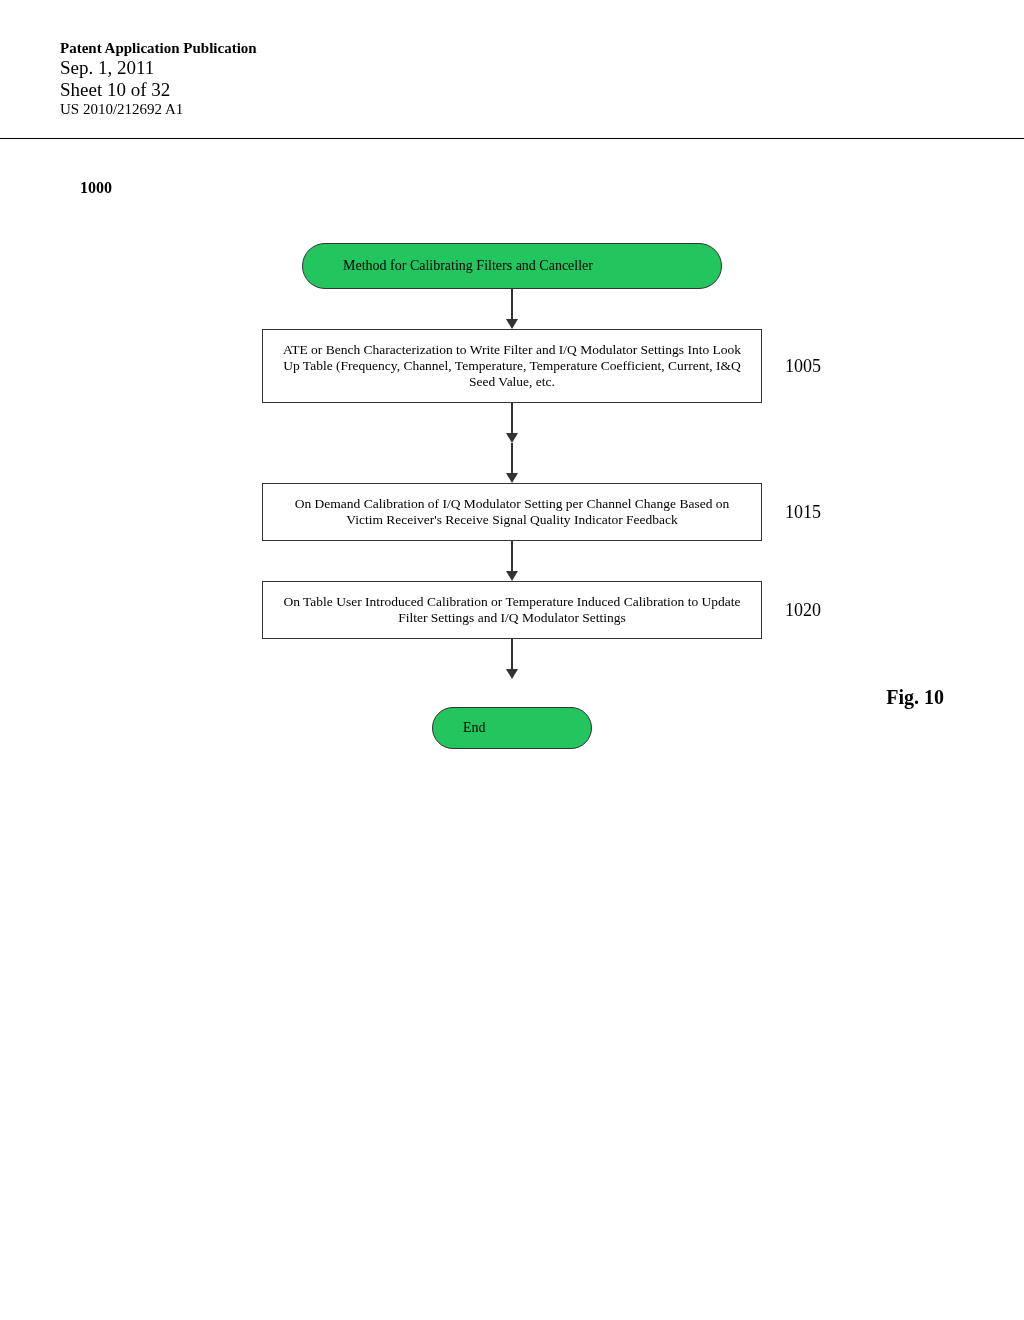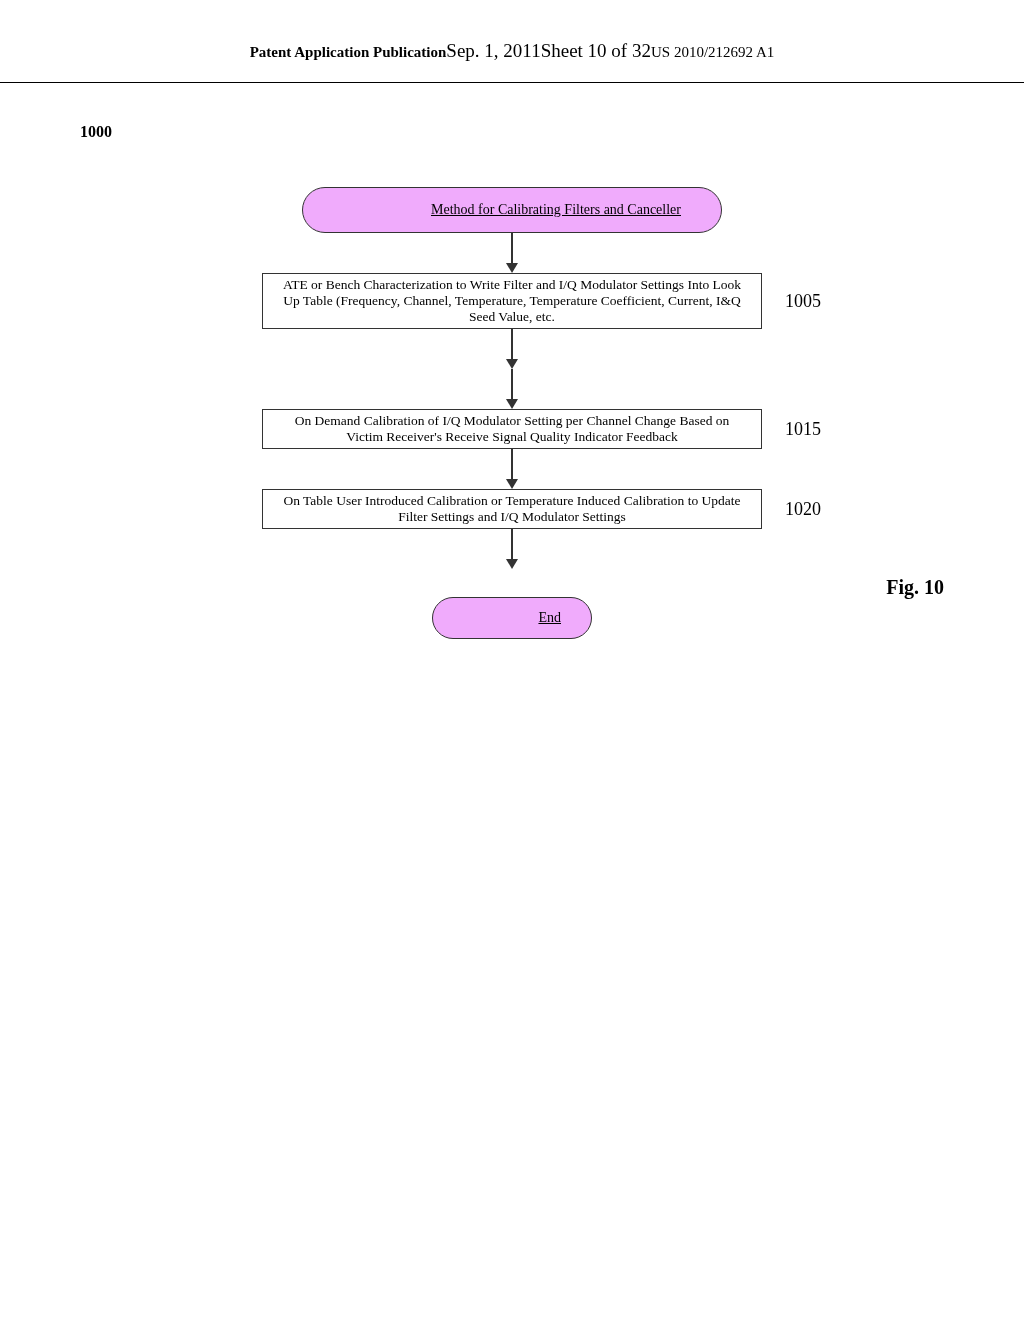--- a/index.html
+++ b/index.html
@@ -7,24 +7,25 @@
       width: 1024px;
       height: 1320px;
       background: #ffffff;
       font-family: 'Times New Roman', Times, serif;
       position: relative;
       overflow: hidden;
     }
 
     .page-header {
       display: flex;
-      justify-content: center;
+      justify-content: flex-start;
       align-items: baseline;
       padding: 40px 60px 20px 60px;
       border-bottom: 1px solid #000;
+      flex-direction: column;
     }
 
     .header-left {
       font-size: 15px;
       font-weight: bold;
     }
 
     .header-center {
       font-size: 19px;
     }
@@ -50,31 +51,30 @@
       align-items: center;
       position: relative;
       margin-top: 10px;
     }
 
     
     .box-rounded {
       border: 1px solid #333;
       border-radius: 30px;
       padding: 14px 40px;
-      text-align: right;
+      text-align: left;
       font-size: 14px;
       width: 420px;
-      background: #f0abfc;
-      text-decoration: underline;
+      background: #22c55e;
     }
 
     
     .box-rect {
       border: 1px solid #333;
-      padding: 3px 16px;
+      padding: 12px 16px;
       text-align: center;
       font-size: 13.5px;
       width: 500px;
       background: #fff;
       position: relative;
     }
 
     .step-label {
       position: absolute;
       right: -60px;

